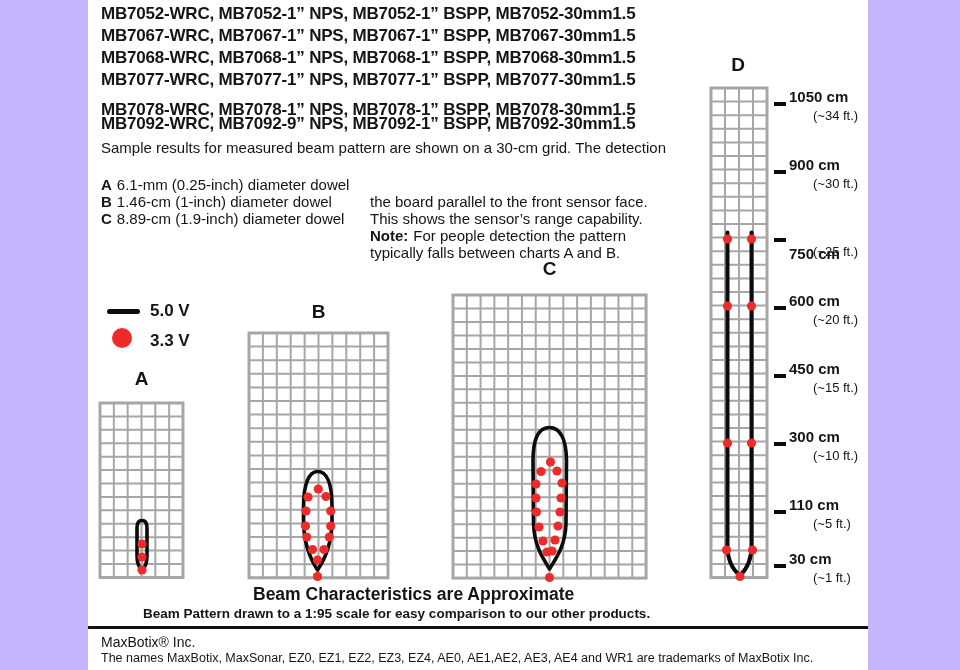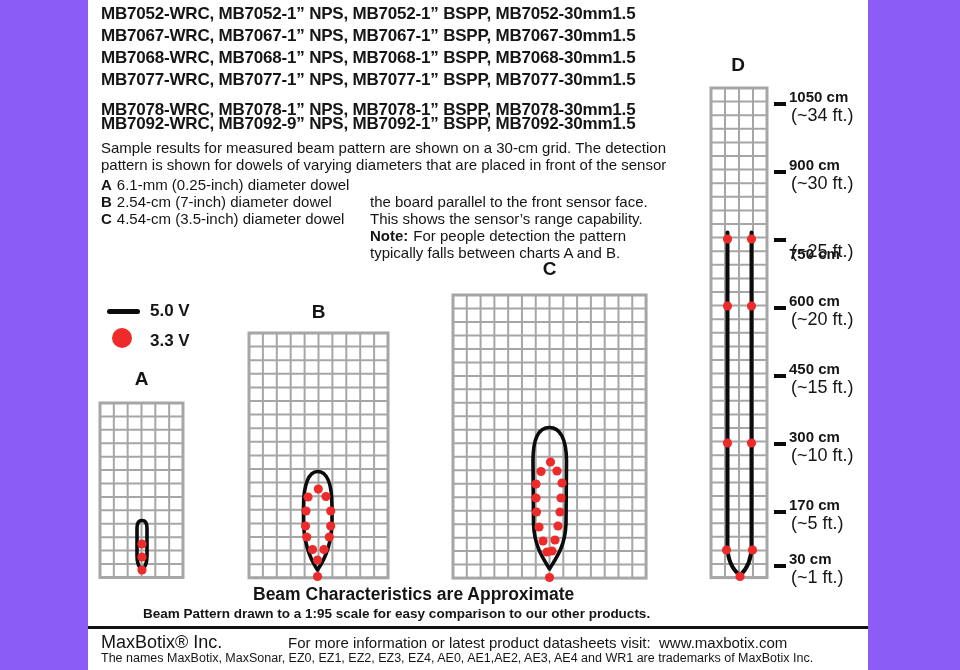--- a/index.html
+++ b/index.html
@@ -1,65 +1,64 @@
 <!DOCTYPE html>
 <html><head>
 <meta charset="utf-8">
 <style>
   html,body{margin:0;padding:0;background:#000;}
-  .stage{position:relative;width:960px;height:670px;background:#8b5cf6;overflow:hidden;
+  .stage{position:relative;width:960px;height:670px;background:#c4b5fd;overflow:hidden;
          font-family:"Liberation Sans","DejaVu Sans",sans-serif;color:#151515;}
   .paper{position:absolute;left:88px;top:0;width:780px;height:670px;background:#ffffff;}
   .model-line{position:absolute;left:101px;font-weight:bold;font-size:17px;line-height:20px;letter-spacing:-0.2px;white-space:nowrap;}
   .intro{position:absolute;left:101px;font-size:15px;line-height:16px;white-space:nowrap;}
   .row{position:absolute;font-size:15px;line-height:16px;white-space:nowrap;}
   .row b{margin-right:5px;}
   .left-col{left:101px;}
   .d-col{left:370px;}
   .legend-line-swatch{position:absolute;left:107px;top:309px;width:33px;height:4.5px;background:#0b0b0b;border-radius:3px;}
   .legend-dot-swatch{position:absolute;left:112px;top:328px;width:20px;height:20px;border-radius:50%;}
   .legend-label{position:absolute;left:150px;font-size:17px;font-weight:bold;line-height:16px;white-space:nowrap;}
   .chart-letter{position:absolute;transform:translateX(-50%);font-size:19px;font-weight:bold;line-height:16px;white-space:nowrap;}
   .beam-canvas{position:absolute;left:0;top:0;}
   .tick-dash{position:absolute;left:774px;width:12px;height:3.5px;background:#0b0b0b;}
   .tick-cm{position:absolute;left:789px;font-size:15px;font-weight:bold;line-height:20px;white-space:nowrap;}
-  .tick-ft{position:absolute;left:791px;font-size:18px;line-height:15px;white-space:nowrap;}
+  .tick-ft{position:absolute;left:813px;font-size:13px;line-height:15px;white-space:nowrap;}
   .approx{position:absolute;left:253px;top:584px;font-size:17.5px;font-weight:bold;line-height:20px;white-space:nowrap;}
   .scalenote{position:absolute;left:143px;top:606px;font-size:13.5px;font-weight:bold;line-height:16px;white-space:nowrap;}
   .rule{position:absolute;left:88px;top:626px;width:780px;height:3px;background:#111;}
-  .company{position:absolute;left:101px;top:634px;font-size:18px;line-height:17px;white-space:nowrap;}
+  .company{position:absolute;left:101px;top:634px;font-size:14px;line-height:17px;white-space:nowrap;}
   .info{position:absolute;left:288px;top:634px;font-size:15px;line-height:17px;white-space:pre;}
   .tm{position:absolute;left:101px;top:651px;font-size:12.5px;line-height:14px;white-space:nowrap;}
 </style>
 </head>
 <body>
 
 <div class="stage">
   <div class="paper"></div>
 
   <div>
     <div class="model-line" style="top:4px">MB7052-WRC, MB7052-1” NPS, MB7052-1” BSPP, MB7052-30mm1.5</div>
     <div class="model-line" style="top:26px">MB7067-WRC, MB7067-1” NPS, MB7067-1” BSPP, MB7067-30mm1.5</div>
     <div class="model-line" style="top:48px">MB7068-WRC, MB7068-1” NPS, MB7068-1” BSPP, MB7068-30mm1.5</div>
     <div class="model-line" style="top:70px">MB7077-WRC, MB7077-1” NPS, MB7077-1” BSPP, MB7077-30mm1.5</div>
     <div class="model-line" style="top:100px">MB7078-WRC, MB7078-1” NPS, MB7078-1” BSPP, MB7078-30mm1.5</div>
     <div class="model-line" style="top:114px">MB7092-WRC, MB7092-9” NPS, MB7092-1” BSPP, MB7092-30mm1.5</div>
   </div>
 
   <div class="intro" style="top:140px">Sample results for measured beam pattern are shown on a 30-cm grid. The detection</div>
-  <div class="intro" style="top:157px">pattern is shown for dowels of varying diameters that are placed in front of the sensor</div>
 
   <div class="row left-col" style="top:177px">
     <b>A</b><span>6.1-mm (0.25-inch) diameter dowel</span>
   </div>
   <div class="row left-col" style="top:194px">
-    <b>B</b><span>2.54-cm (7-inch) diameter dowel</span>
+    <b>B</b><span>1.46-cm (1-inch) diameter dowel</span>
   </div>
   <div class="row left-col" style="top:211px">
-    <b>C</b><span>4.54-cm (3.5-inch) diameter dowel</span>
+    <b>C</b><span>8.89-cm (1.9-inch) diameter dowel</span>
   </div>
 
   <div class="row d-col" style="top:194px">the board parallel to the front sensor face.</div>
   <div class="row d-col" style="top:228px">
     <b>Note:</b><span>For people detection the pattern</span>
   </div>
   <div class="row d-col" style="top:211px">This shows the sensor’s range capability.</div>
   <div class="row d-col" style="top:245px">typically falls between charts A and B.</div>
 
   <div class="legend-line-swatch"></div>
@@ -263,21 +262,20 @@
         <circle cx="726.5" cy="550" r="4.6" fill="#ee2b2b"></circle>
         <circle cx="752.5" cy="550" r="4.6" fill="#ee2b2b"></circle>
         <circle cx="740" cy="576.5" r="4.6" fill="#ee2b2b"></circle>
       </g>
     </svg>
 
   <div class="approx">Beam Characteristics are Approximate</div>
   <div class="scalenote">Beam Pattern drawn to a 1:95 scale for easy comparison to our other products.</div>
   <div class="rule"></div>
   <div class="company">MaxBotix® Inc.</div>
-  <div class="info">For more information or latest product datasheets visit:  www.maxbotix.com</div>
   <div class="tm">The names MaxBotix, MaxSonar, EZ0, EZ1, EZ2, EZ3, EZ4, AE0, AE1,AE2, AE3, AE4 and WR1 are trademarks of MaxBotix Inc.</div>
 <div class="chart-letter" style="left: 141.5px; top: 371px;">A</div>
     <div class="chart-letter" style="left: 318.5px; top: 304px;">B</div>
     <div class="chart-letter" style="left: 549.5px; top: 261px;">C</div>
     <div class="chart-letter" style="left: 738px; top: 57px;">D</div>
     <div class="tick-dash" style="top: 102px;"></div>
     <div class="tick-cm" style="top: 87px;">1050 cm</div>
     <div class="tick-ft" style="top: 108px;">(~34 ft.)</div>
     <div class="tick-dash" style="top: 170px;"></div>
     <div class="tick-cm" style="top: 155px;">900 cm</div>
@@ -288,18 +286,18 @@
     <div class="tick-dash" style="top: 306px;"></div>
     <div class="tick-cm" style="top: 291px;">600 cm</div>
     <div class="tick-ft" style="top: 312px;">(~20 ft.)</div>
     <div class="tick-dash" style="top: 374px;"></div>
     <div class="tick-cm" style="top: 359px;">450 cm</div>
     <div class="tick-ft" style="top: 380px;">(~15 ft.)</div>
     <div class="tick-dash" style="top: 442px;"></div>
     <div class="tick-cm" style="top: 427px;">300 cm</div>
     <div class="tick-ft" style="top: 448px;">(~10 ft.)</div>
     <div class="tick-dash" style="top: 510px;"></div>
-    <div class="tick-cm" style="top: 495px;">170 cm</div>
+    <div class="tick-cm" style="top: 495px;">110 cm</div>
     <div class="tick-ft" style="top: 516px;">(~5 ft.)</div>
     <div class="tick-dash" style="top: 564px;"></div>
     <div class="tick-cm" style="top: 549px;">30 cm</div>
     <div class="tick-ft" style="top: 570px;">(~1 ft.)</div>
   </div>
 
 </body></html>

